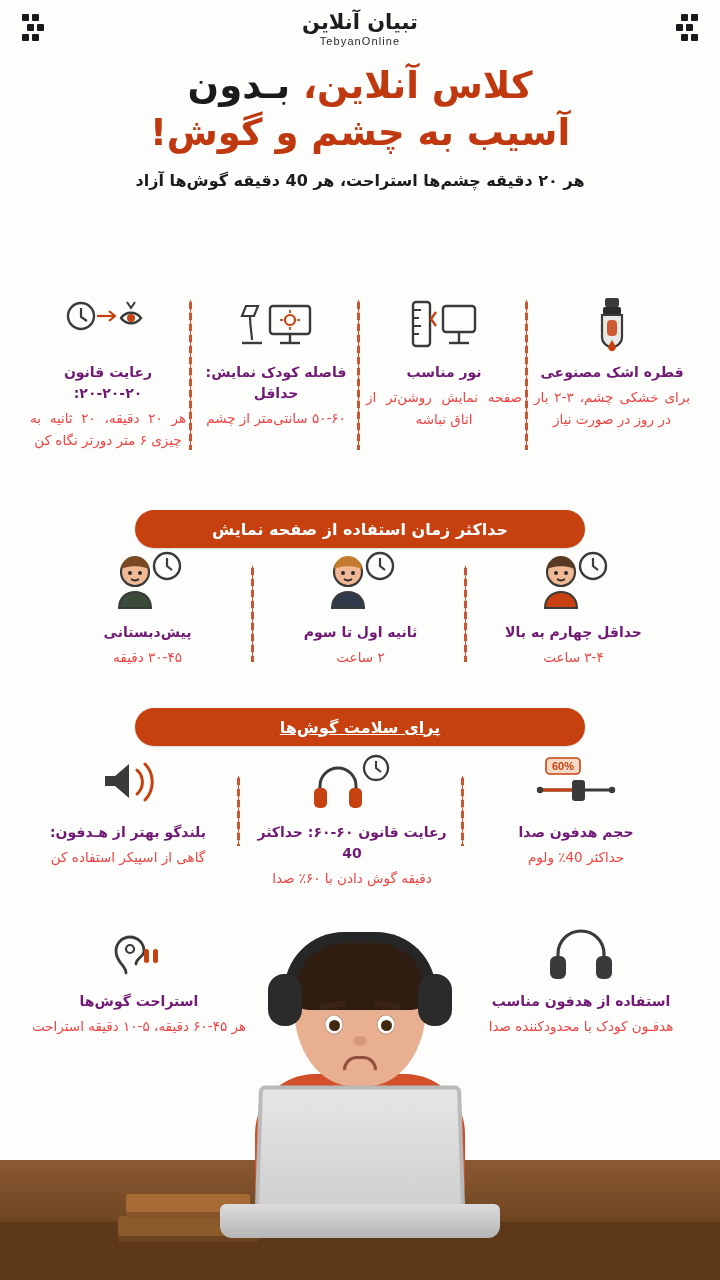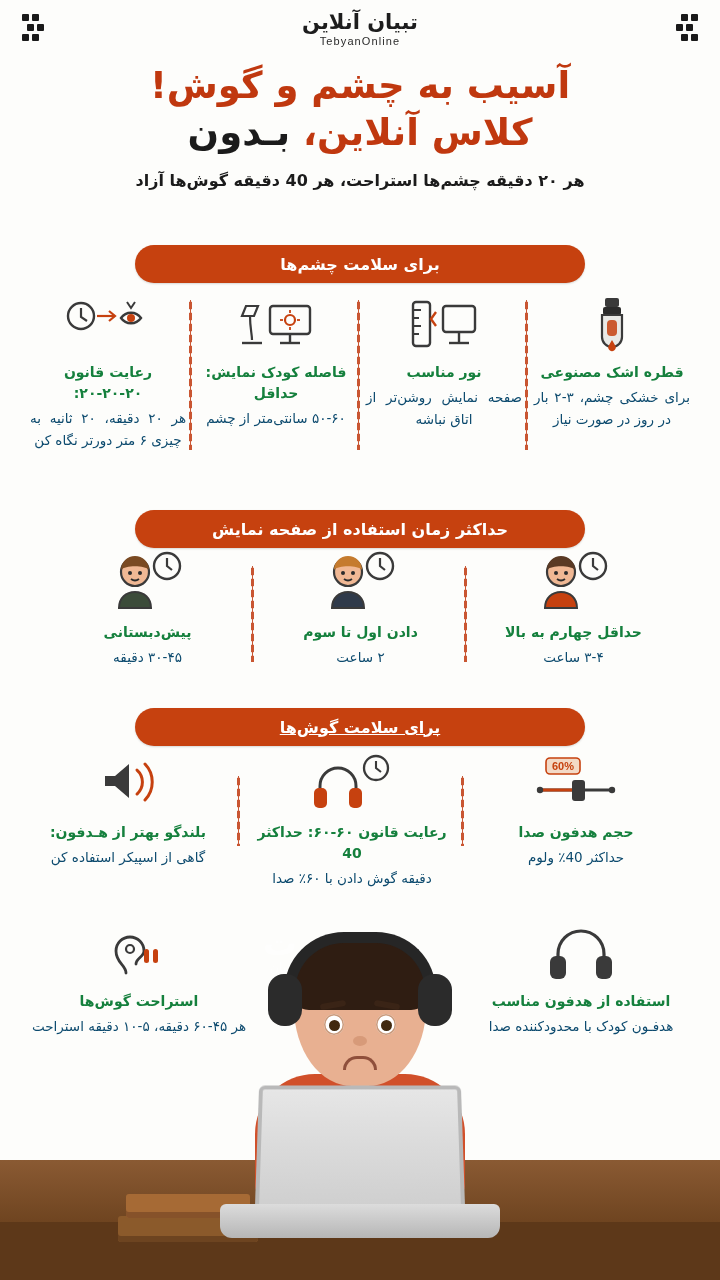--- a/index.html
+++ b/index.html
@@ -66,24 +66,24 @@
   
   .row { position: absolute; display: flex; direction: rtl; }
 
   .cell {
     display: flex; flex-direction: column; align-items: center;
     text-align: center; padding: 0 6px;
     position: relative;
   }
   .cell .icon { height: 56px; display: flex; align-items: flex-end; justify-content: center; }
   .cell .ttl {
-    color: #15803d; font-weight: bold; font-size: 14px; margin-top: 10px; line-height: 1.5;
+    color: #701a75; font-weight: bold; font-size: 14px; margin-top: 10px; line-height: 1.5;
   }
   .cell .desc {
-    color: #0c4a6e; font-size: 13.5px; margin-top: 4px; line-height: 1.62;
+    color: #ef4444; font-size: 13.5px; margin-top: 4px; line-height: 1.62;
   }
 
   
   .vdots {
     position: absolute; top: 0; width: 3px; height: 150px;
     background-image: radial-gradient(#c0380f 1.4px, transparent 1.5px);
     background-size: 3px 11px;
     opacity: .85;
   }
   .vdots-short { height: 96px; }
@@ -205,28 +205,27 @@
     <span style="top:20px;right:0"></span>
       <span style="top:20px;right:10px"></span>
   </div>
 
   <div class="logo-wrap">
     <div class="logo-fa">تبیان آنلاین</div>
     <div class="logo-en">TebyanOnline</div>
   </div>
 
   <div class="title-block">
-    <div class="title-line accent">آسیب به چشم و گوش!</div>
     <div class="title-line">
       <span class="accent">کلاس آنلاین، </span><span>بـدون</span>
     </div>
+    <div class="title-line accent">آسیب به چشم و گوش!</div>
     <div class="subtitle">هر ۲۰ دقیقه چشم‌ها استراحت، هر 40 دقیقه گوش‌ها آزاد</div>
   </div>
 
-  <div class="bar" style="top:245px;">برای سلامت چشم‌ها</div>
 
   <div class="row" style="top:296px; left:24px; width:672px;">
 
     <div class="cell" style="width:168px">
       <div class="icon">
         <svg width="44" height="56" viewBox="0 0 44 56">
           <rect x="15" y="2" width="14" height="9" rx="2" fill="#3a3a3a"></rect>
           <rect x="13" y="11" width="18" height="8" rx="2" fill="#2b2b2b"></rect>
           <path d="M12 19h20v22a10 10 0 0 1-20 0z" fill="#e9e9e6" stroke="#3a3a3a" stroke-width="2.2"></path>
           <rect x="17" y="24" width="10" height="16" rx="4" fill="#c6410f" opacity=".85"></rect>
@@ -331,21 +330,21 @@
           <circle cx="62" cy="16" r="13" fill="none" stroke="#3a3a3a" stroke-width="2.4"></circle>
           <path d="M62 8v8l5 4" fill="none" stroke="#3a3a3a" stroke-width="2.2"></path>
           <circle cx="30" cy="22" r="14" fill="#f0b894" stroke="#3a3a3a" stroke-width="2.2"></circle>
           <path d="M16 20a14 14 0 0 1 28 0c-4-5-24-5-28 0z" fill="#c57b2e"></path>
           <circle cx="25" cy="23" r="2" fill="#2b2b2b"></circle>
             <circle cx="35" cy="23" r="2" fill="#2b2b2b"></circle>
           <path d="M26 29q4 3 8 0" fill="none" stroke="#2b2b2b" stroke-width="1.8"></path>
           <path d="M14 58c0-10 7-16 16-16s16 6 16 16z" fill="#2f3a4a" stroke="#3a3a3a" stroke-width="2"></path>
         </svg>
       </div>
-      <div class="ttl">دادن اول تا سوم</div>
+      <div class="ttl">ثانیه اول تا سوم</div>
       <div class="desc">۲ ساعت</div>
     </div>
 
     <div class="vdots vdots-short" style="right:426px; top:10px;"></div>
 
     <div class="cell" style="width:213px">
       <div class="icon">
         <svg width="86" height="62" viewBox="0 0 86 62">
           <circle cx="62" cy="16" r="13" fill="none" stroke="#3a3a3a" stroke-width="2.4"></circle>
           <path d="M62 8v8l5 4" fill="none" stroke="#3a3a3a" stroke-width="2.2"></path>

